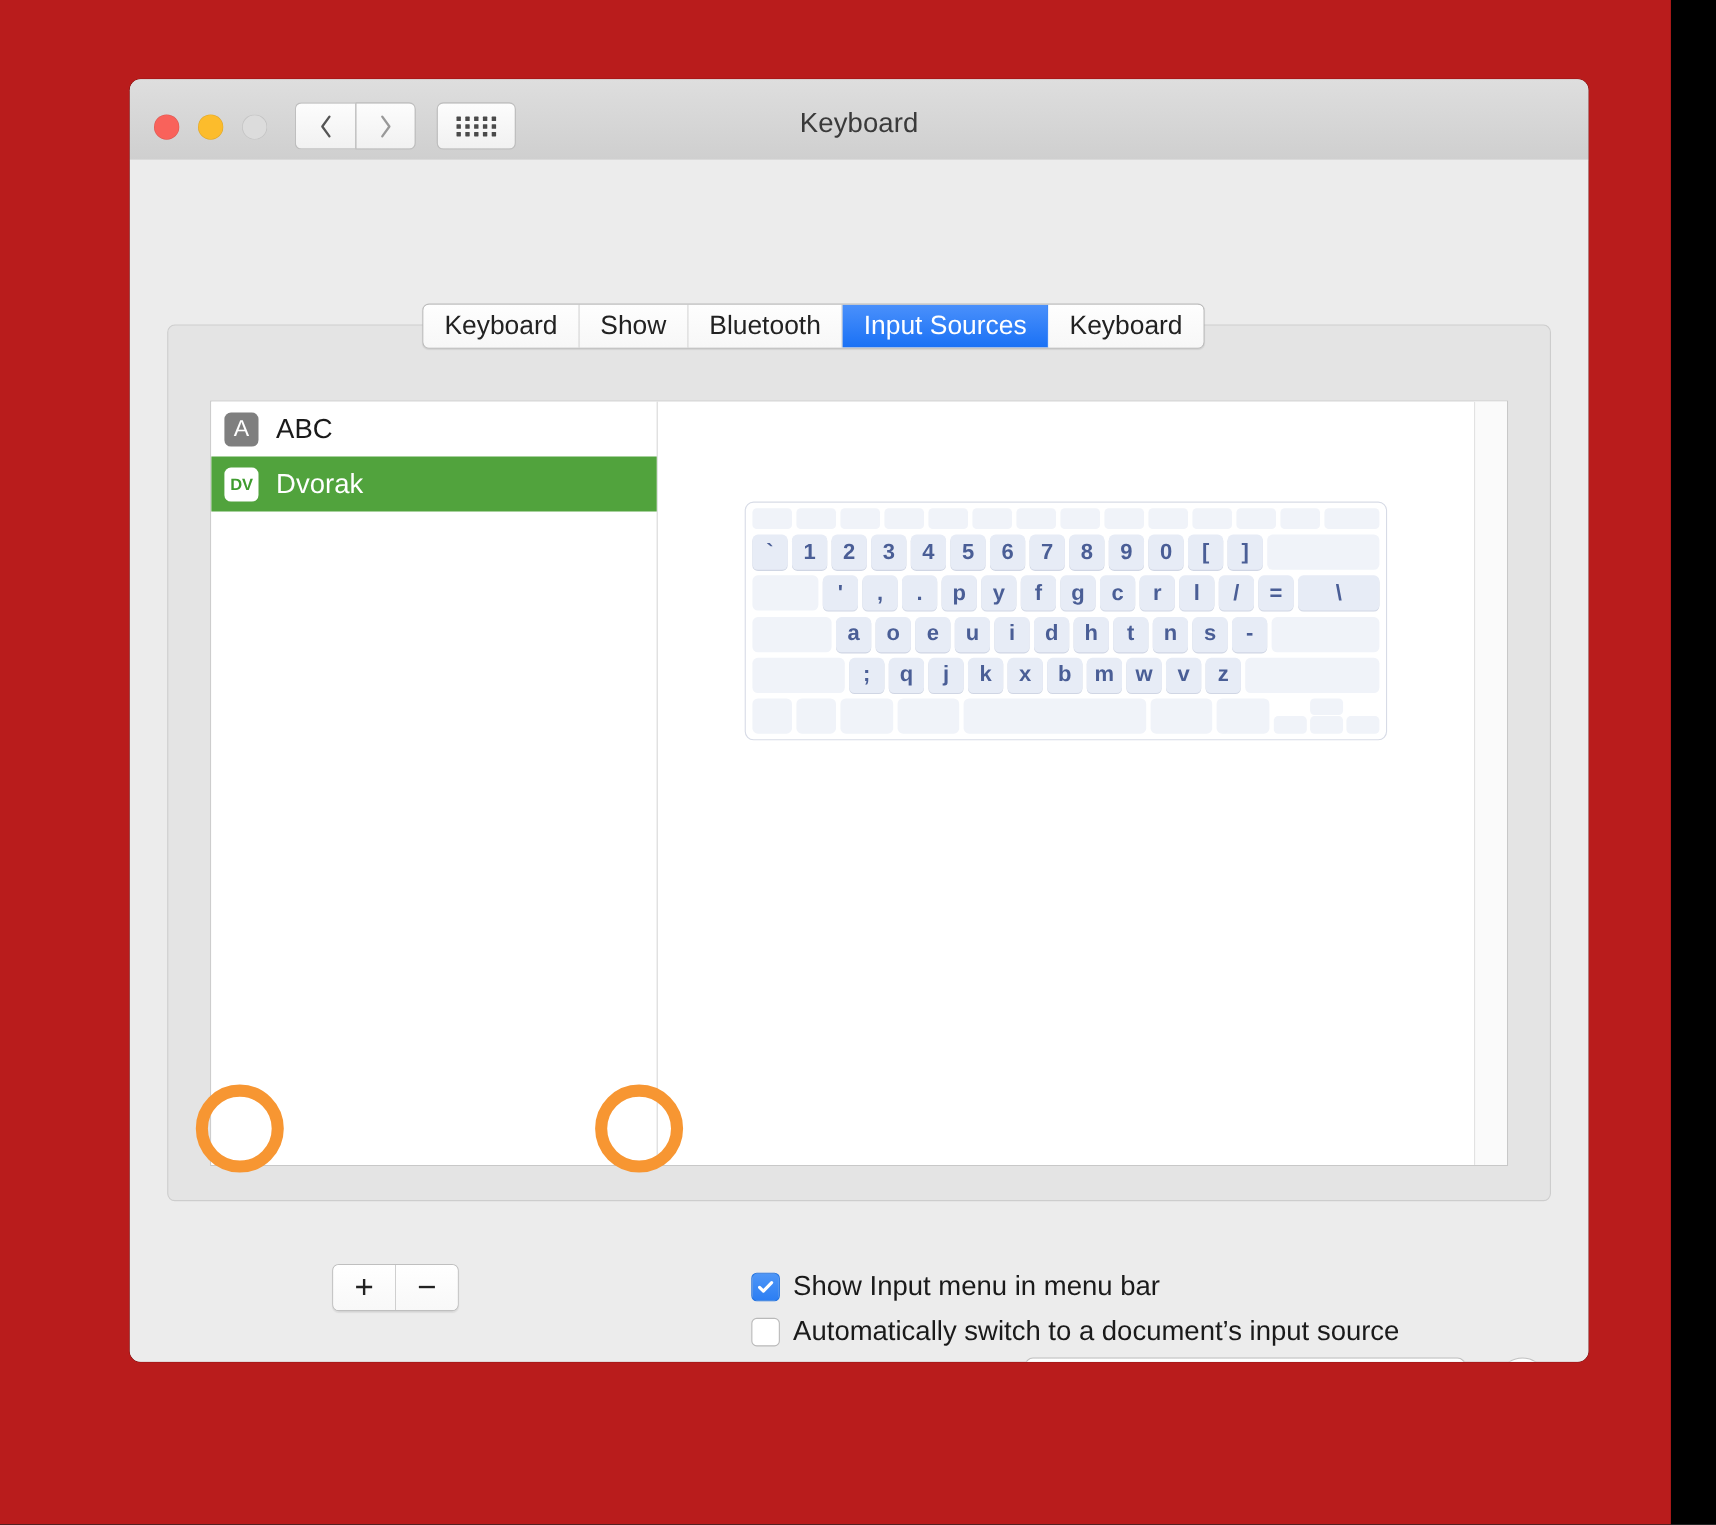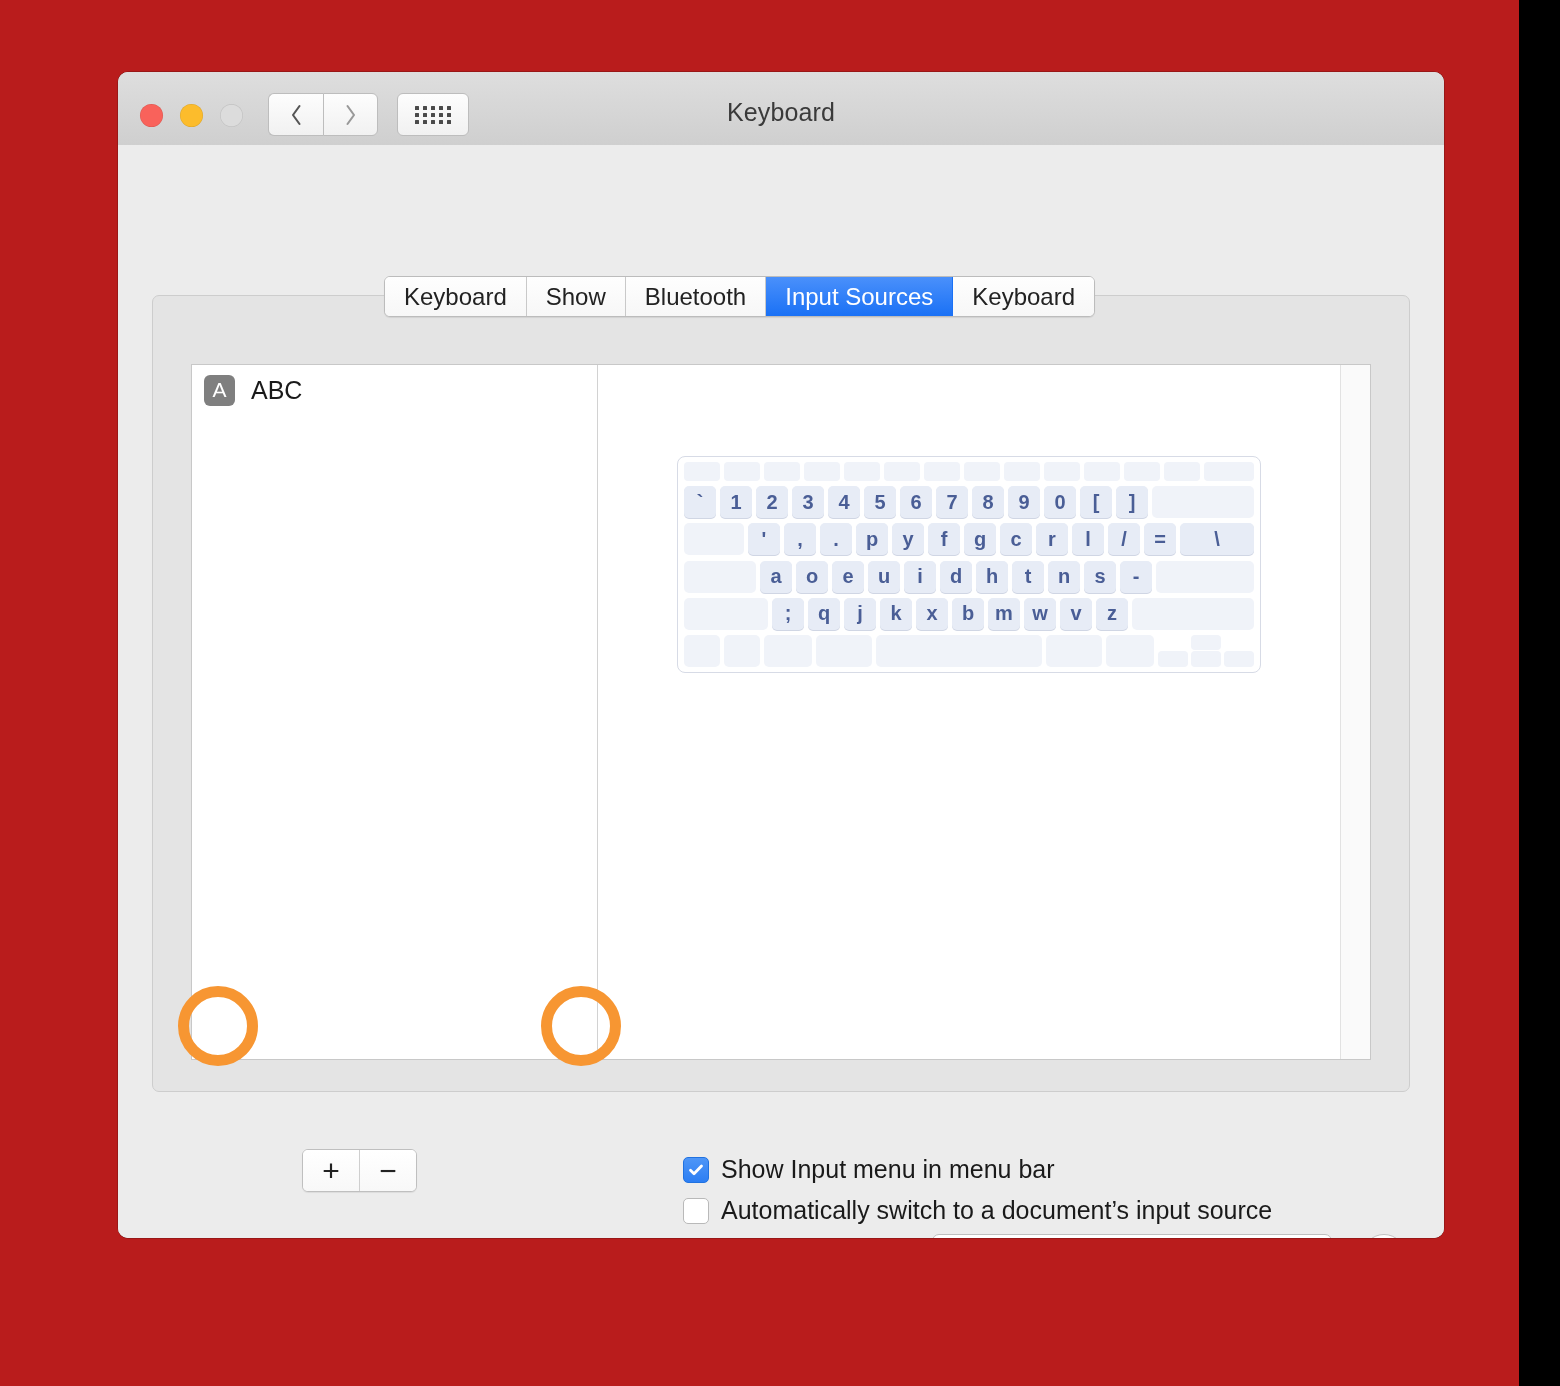--- a/index.html
+++ b/index.html
@@ -431,20 +431,24 @@
       </div>
 
       <div id="panel">
 
         <div id="splitbox">
 
           <div id="sourcelist">
             <div class="src-row">
               <span class="src-badge abc">A</span>
               <span class="src-label">ABC</span>
+            </div>
+            <div class="src-row selected">
+              <span class="src-badge dv">DV</span>
+              <span class="src-label">Dvorak</span>
             </div>
           </div>
 
           <div id="previewpane">
 
             <div id="kbd">
 
               <div class="kbd-row fn">
                 <div class="key blank"></div>
                 <div class="key blank"></div>

